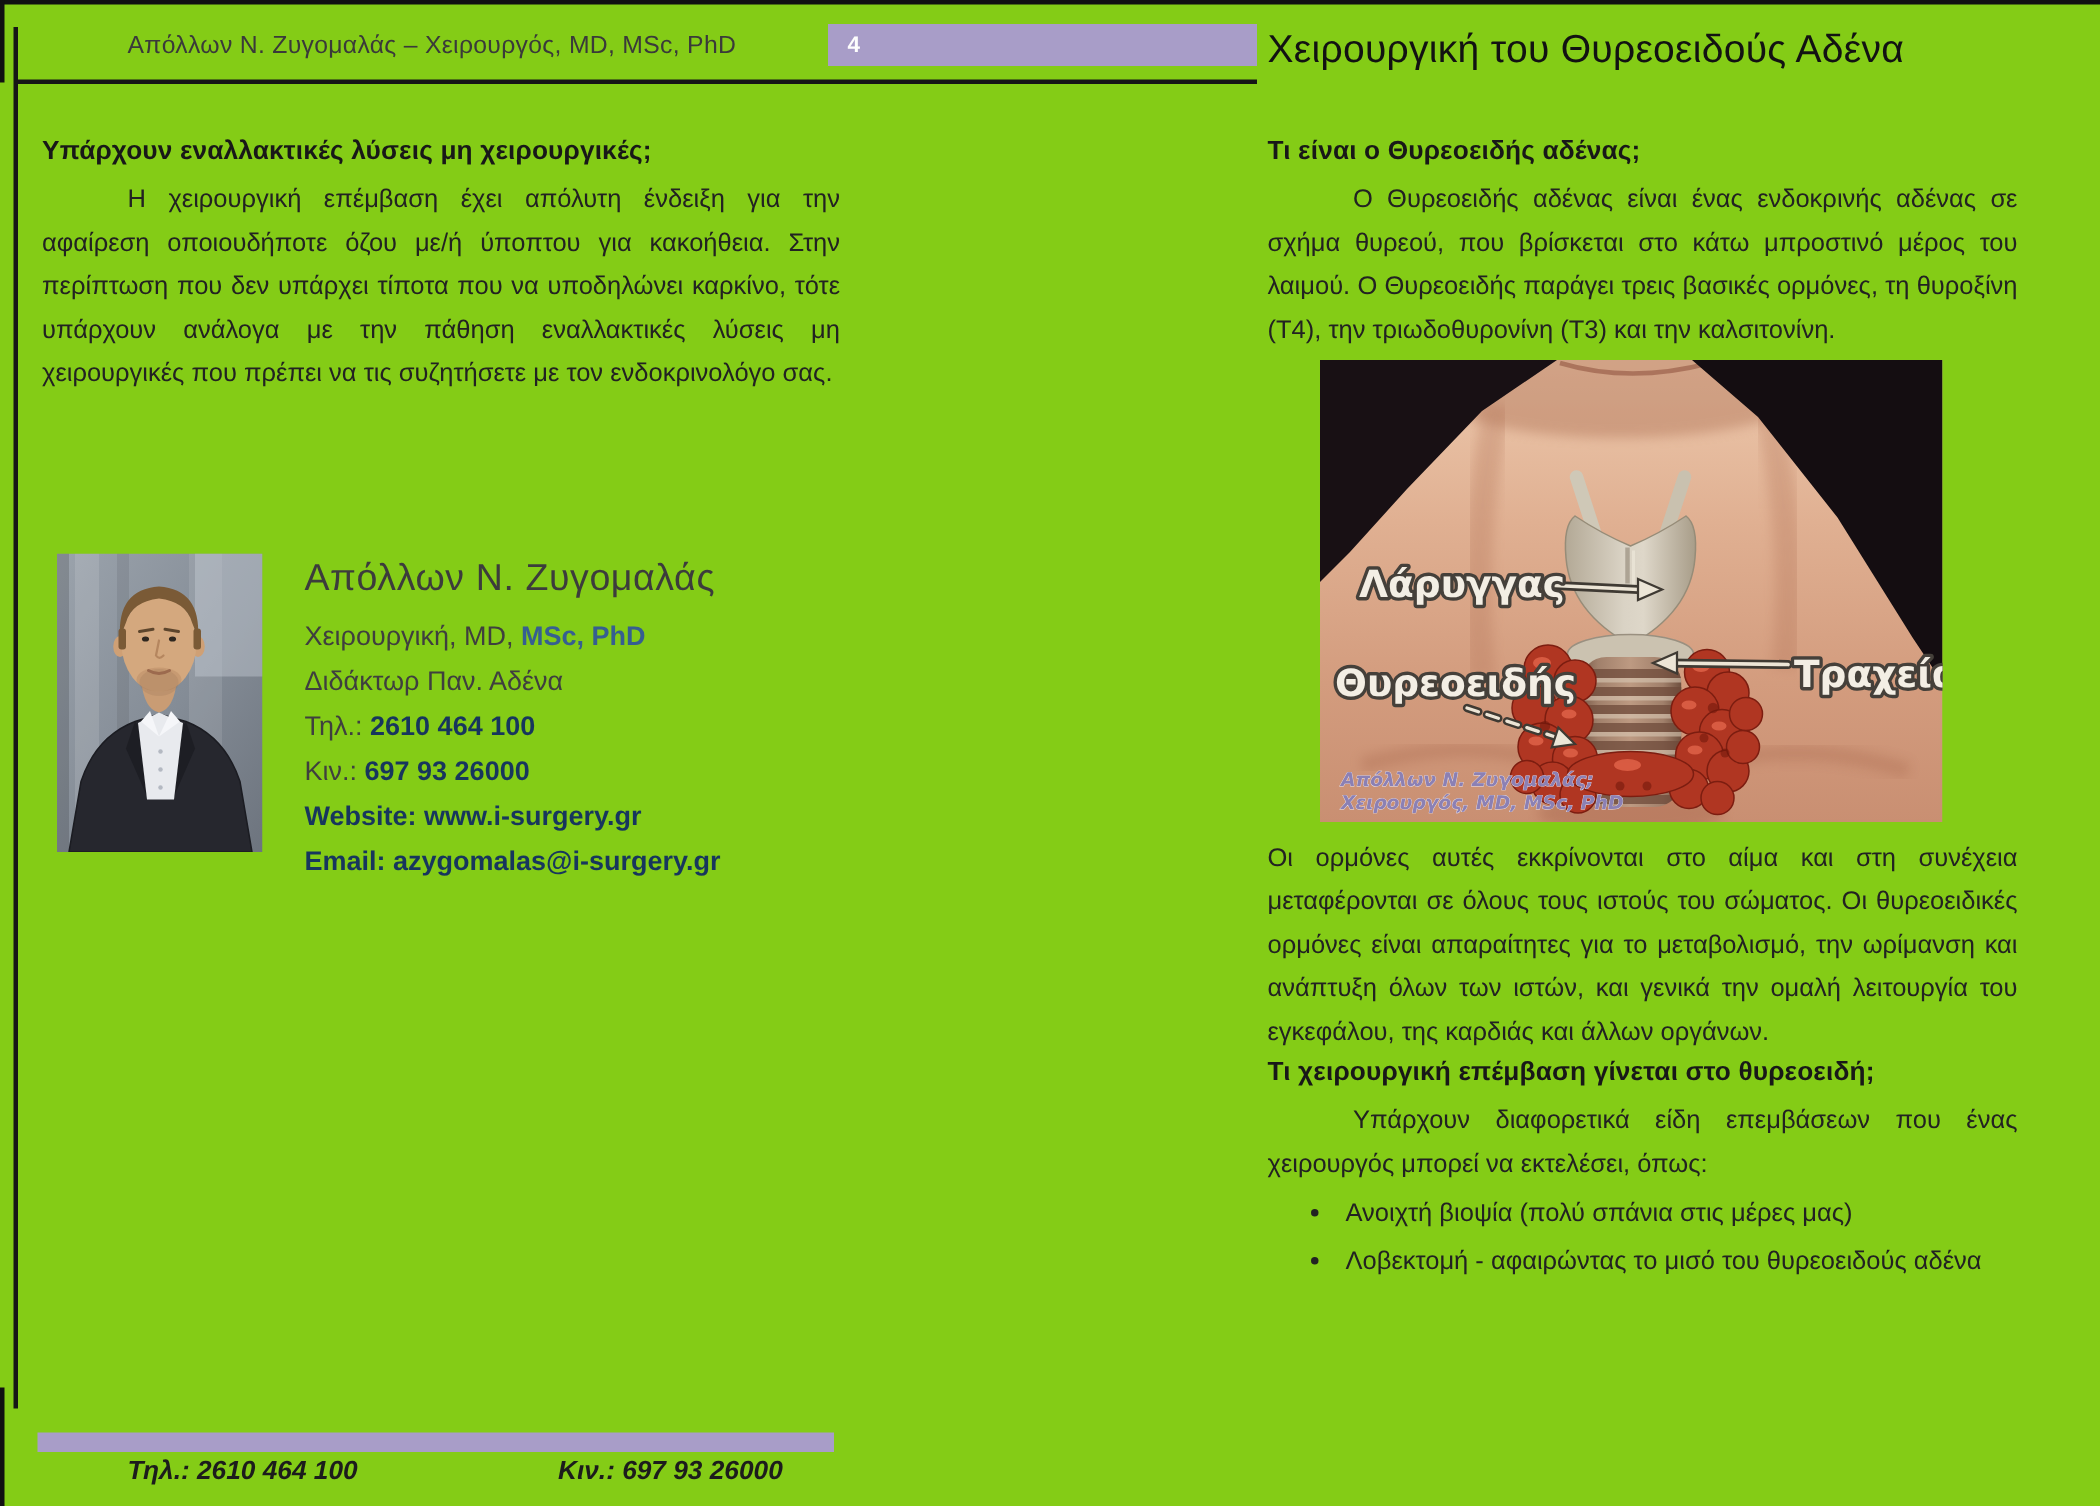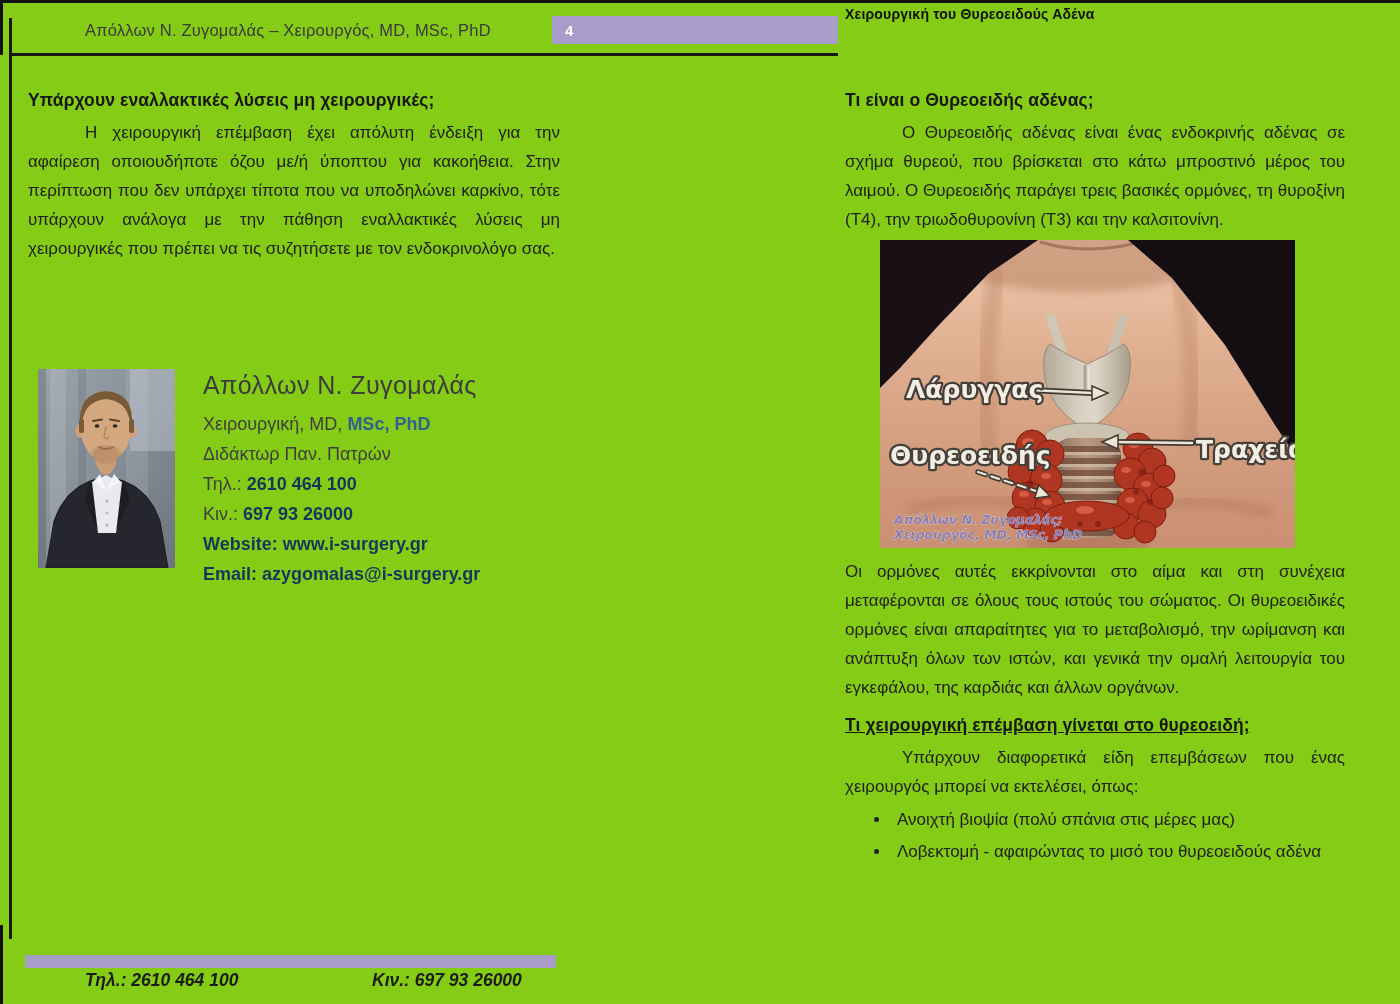--- a/index.html
+++ b/index.html
@@ -11,28 +11,28 @@
   .top-border{position:absolute;left:0;top:0;width:1400px;height:3px;background:#111;}
   .edge-left-top{position:absolute;left:0;top:0;width:3px;height:55px;background:#111;}
   .edge-left-bottom{position:absolute;left:0;top:925px;width:3px;height:79px;background:#111;}
   .left-rule{position:absolute;left:9px;top:18px;width:2.5px;height:921px;background:#161616;}
   .header-rule{position:absolute;left:10px;top:53px;width:828px;height:2.5px;background:#161616;}
 
   
   .hdr-left{position:absolute;left:85px;top:21px;font-size:16.5px;color:#3a3a3a;letter-spacing:.2px;}
   .page-badge{position:absolute;left:552px;top:16px;width:286px;height:28px;background:#a89dc8;}
   .page-badge span{position:absolute;left:13px;top:50%;transform:translateY(-50%);color:#fdfdfd;font-size:15px;font-weight:bold;}
-  .hdr-right{position:absolute;left:845px;top:6px;width:520px;font-size:14px;font-weight:bold;color:#121212;letter-spacing:.2px;}
+  .hdr-right{position:absolute;left:845px;top:17px;width:520px;font-size:26px;font-weight:normal;color:#121212;letter-spacing:.2px;}
 
   
   .col{position:absolute;top:90px;}
   .col-left{left:28px;width:532px;}
   .col-right{left:845px;width:500px;}
   h2{font-size:17.5px;font-weight:bold;color:#181818;margin:0 0 7px 0;letter-spacing:.1px;}
-  h2.mt{margin-top:13px;text-decoration:underline;}
+  h2.mt{margin-top:2px;}
   p{margin:0;font-size:17px;line-height:29px;text-align:justify;color:#222;}
   p.indent{text-indent:57px;}
 
   
   .business-card{position:absolute;left:38px;top:369px;display:flex;gap:28px;width:520px;}
   .portrait{flex:0 0 137px;width:137px;height:199px;display:block;}
   .card-info{padding-top:2px;}
   .card-name{font-size:25px;font-weight:normal;color:#3c3c3c;letter-spacing:.4px;margin-bottom:9px;}
   .card-line{font-size:18px;line-height:30px;color:#3f3f3f;}
   .card-line .val,.card-line.blue{color:#17365d;font-weight:bold;}
@@ -117,21 +117,21 @@
       <path d="M55,52 L64,50.5" stroke="#5d452c" stroke-width="2" stroke-linecap="round"></path>
       <path d="M72,50.5 L81,52" stroke="#5d452c" stroke-width="2" stroke-linecap="round"></path>
       <ellipse cx="59" cy="57" rx="2.4" ry="1.7" fill="#2f271f"></ellipse>
       <ellipse cx="77" cy="57" rx="2.4" ry="1.7" fill="#2f271f"></ellipse>
       <path d="M68,58 L66,68 Q68,71 71,68" stroke="#b5865f" stroke-width="1.5" fill="none" stroke-linecap="round"></path>
       <path d="M61,78 Q68,82 75,78" stroke="#9c6a4e" stroke-width="2" fill="none" stroke-linecap="round"></path>
     </svg>
     <div class="card-info">
       <div class="card-name">Απόλλων Ν. Ζυγομαλάς</div>
       <div class="card-line"><span>Χειρουργική, MD, </span><span class="val blue2">MSc, PhD</span></div>
-      <div class="card-line">Διδάκτωρ Παν. Πατρών</div>
+      <div class="card-line">Διδάκτωρ Παν. Αδένα</div>
       <div class="card-line"><span>Τηλ.: </span><span class="val">2610 464 100</span></div>
       <div class="card-line"><span>Κιν.: </span><span class="val">697 93 26000</span></div>
       <div class="card-line blue"><span>Website: </span><a class="plain">www.i-surgery.gr</a></div>
       <div class="card-line blue"><span>Email: </span><a class="plain">azygomalas@i-surgery.gr</a></div>
     </div>
   </div>
 
   <section class="col col-right">
     <h2>Τι είναι ο Θυρεοειδής αδένας;</h2>
     <p class="indent">Ο Θυρεοειδής αδένας είναι ένας ενδοκρινής αδένας σε σχήμα θυρεού, που βρίσκεται στο κάτω μπροστινό μέρος του λαιμού. Ο Θυρεοειδής παράγει τρεις βασικές ορμόνες, τη θυροξίνη (Τ4), την τριωδοθυρονίνη (Τ3) και την καλσιτονίνη.</p>

